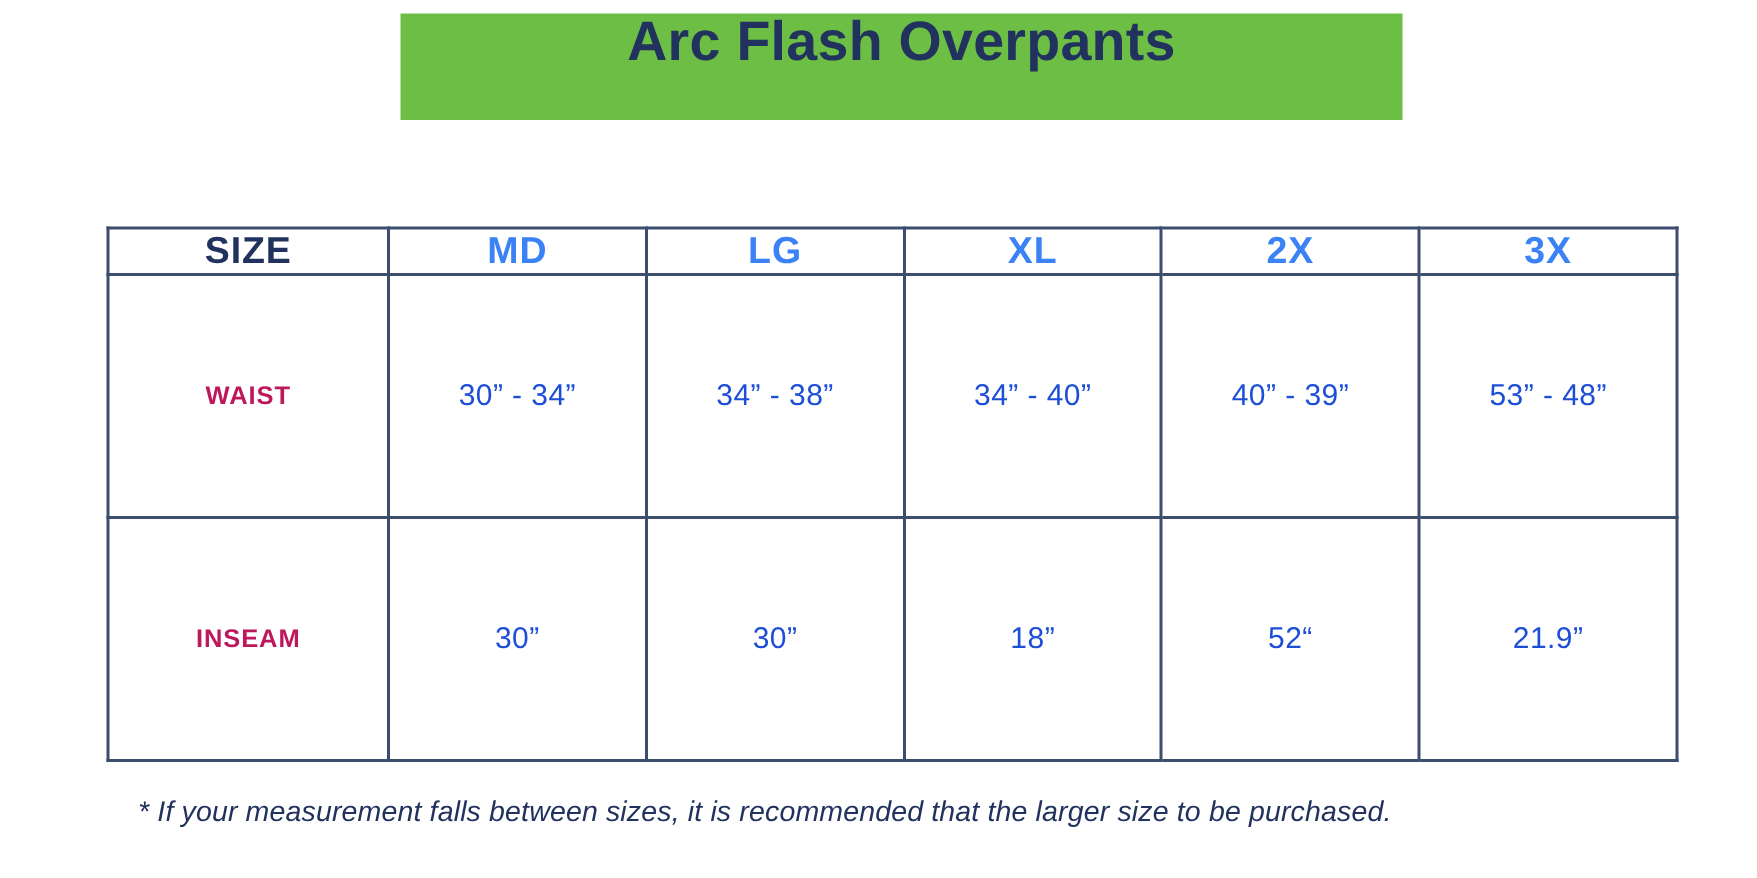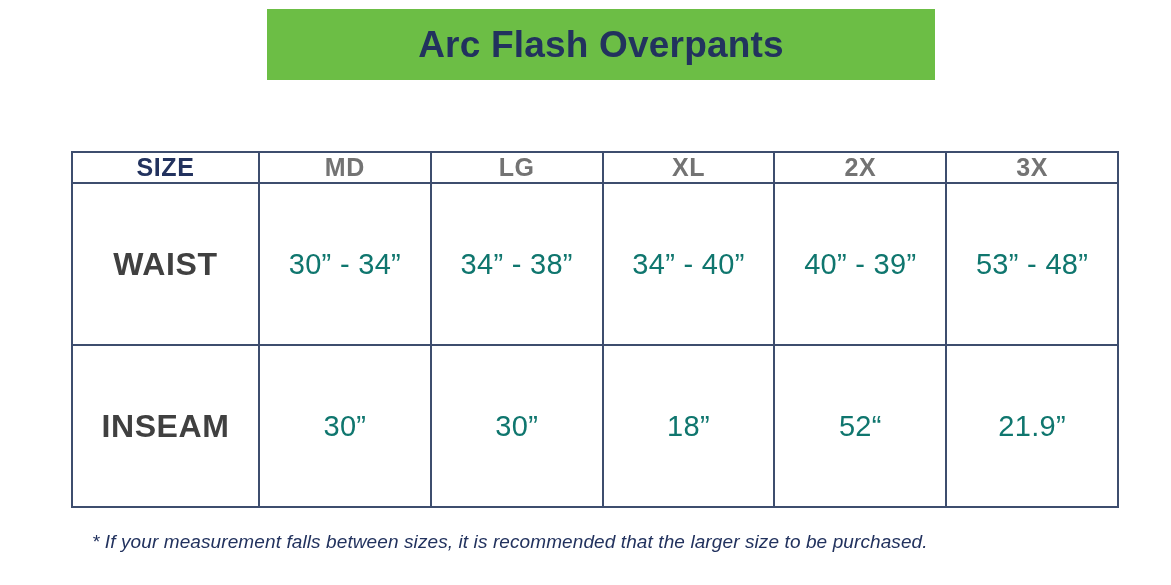--- a/index.html
+++ b/index.html
@@ -17,21 +17,20 @@
 
   
   .title-banner {
     position: absolute;
     left: 267px;
     top: 9px;
     width: 668px;
     height: 71px;
     background: #6cbe45;
     display: flex;
-    align-items: center;
     justify-content: center;
   }
   .title-text {
     color: #22325e;
     font-size: 37px;
     font-weight: bold;
     letter-spacing: 0.2px;
     line-height: 1;
     white-space: nowrap;
   }
@@ -62,34 +61,34 @@
   .col-label { width: 187px; }
   .col-size  { width: 171.8px; }
 
   .hdr-label {
     color: #22325e;
     font-size: 25px;
     font-weight: bold;
     letter-spacing: 0.6px;
   }
   .hdr-size {
-    color: #737373;
+    color: #3b82f6;
     font-size: 25px;
     font-weight: bold;
     letter-spacing: 0.6px;
   }
   .row-label {
-    color: #404040;
-    font-size: 32px;
+    color: #be185d;
+    font-size: 17px;
     font-weight: bold;
     letter-spacing: 0.6px;
   }
   .cell-val {
-    color: #0f766e;
-    font-size: 29px;
+    color: #1d4ed8;
+    font-size: 20px;
     font-weight: normal;
     letter-spacing: 0.3px;
   }
 
   
   .footnote {
     position: absolute;
     left: 92px;
     top: 531px;
     width: 1020px;

